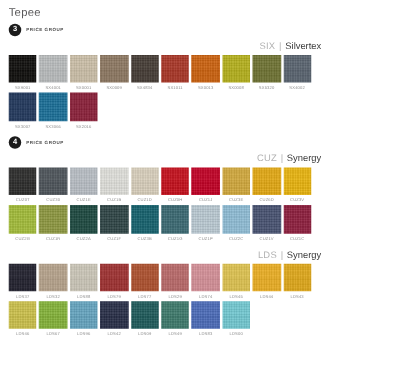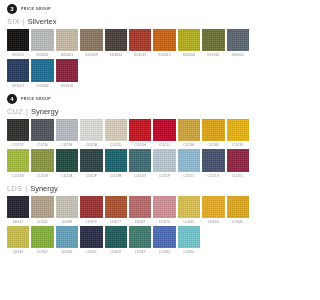--- a/index.html
+++ b/index.html
@@ -39,20 +39,21 @@
     letter-spacing:.45px;
     color:#4a4a4a;
     text-transform:uppercase;
     font-weight:700;
   }
 
   .sec-head{
     display:flex;align-items:baseline;gap:3px;
     margin:0 0 3px 0;
     font-size:7.5px;
+    justify-content:flex-end;
   }
   .sec-code{color:#b2b2b2;letter-spacing:.2px;}
   .sec-sep{color:#b2b2b2;}
   .sec-name{color:#3b3b3b;}
 
   .swatch-row{
     display:flex;
     gap:2px;
     margin-bottom:2px;
   }
@@ -81,20 +82,21 @@
     letter-spacing:.12px;
     white-space:nowrap;
     overflow:hidden;
   }
 </style>
 </head>
 <body>
 
 <div class="page">
 
+  <div class="page-title">Tepee</div>
 
   <div class="section">
     <div class="pricegroup">
       <div class="pg-badge">3</div>
       <div class="pg-label">PRICE GROUP</div>
     </div>
     <div class="sec-head">
       <span class="sec-code">SIX</span>
       <span class="sec-sep">|</span>
       <span class="sec-name">Silvertex</span>

